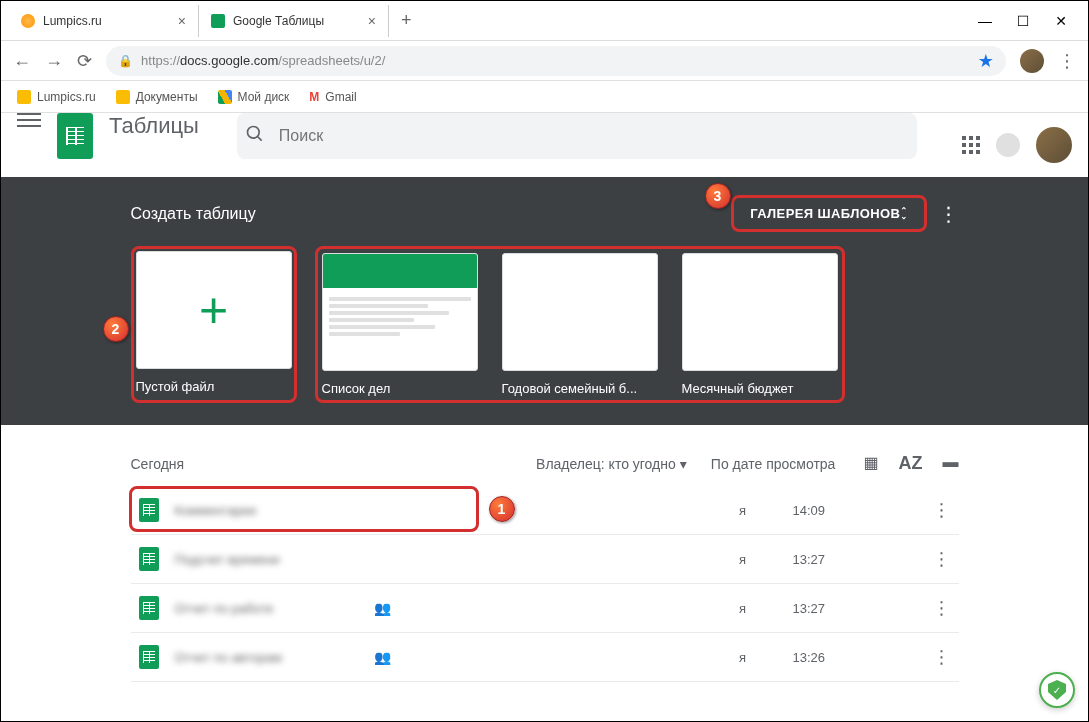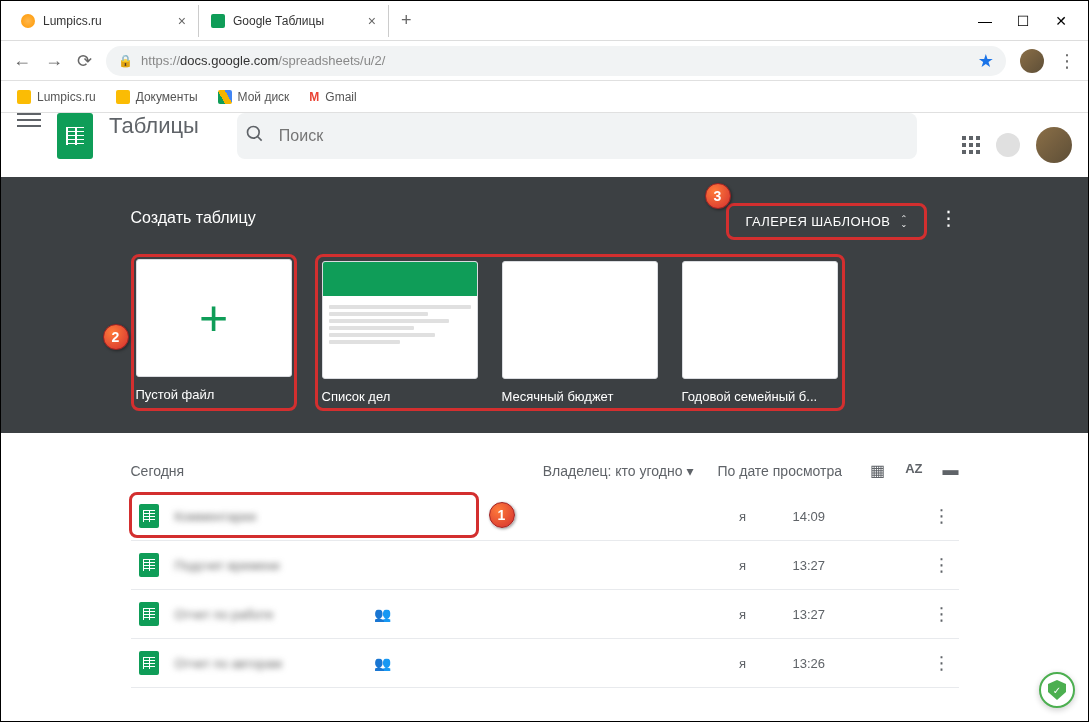--- a/index.html
+++ b/index.html
@@ -38,21 +38,21 @@
 .search-input { border: none; background: none; font-size: 16px; color: #5f6368; outline: none; flex: 1; }
 .header-right { display: flex; align-items: center; gap: 16px; margin-left: auto; }
 .apps-grid { display: grid; grid-template-columns: repeat(3, 4px); grid-template-rows: repeat(3, 4px); gap: 3px; cursor: pointer; }
 .apps-grid span { background: #5f6368; }
 .notif { width: 24px; height: 24px; border-radius: 50%; background: #e0e0e0; display: flex; align-items: center; justify-content: center; cursor: pointer; }
 .avatar-large { width: 36px; height: 36px; border-radius: 50%; background: linear-gradient(135deg, #8b6f47, #5d4e37); cursor: pointer; }
 .template-section { background: #3c4043; padding: 18px 0 22px; }
 .template-inner { max-width: 860px; margin: 0 auto; padding: 0 16px; }
 .template-header { display: flex; align-items: center; justify-content: space-between; margin-bottom: 14px; position: relative; }
 .template-title { color: #fff; font-size: 16px; }
-.gallery-btn { display: flex; align-items: center; gap: 10px; color: #fff; font-size: 13px; font-weight: 400; letter-spacing: 0.4px; cursor: pointer; padding: 8px 16px; border: 3px solid #d32f2f; border-radius: 8px; position: relative; margin-top: 8px; }
+.gallery-btn { display: flex; align-items: center; color: #fff; font-size: 13px; font-weight: 700; letter-spacing: 0.4px; cursor: pointer; padding: 8px 16px; border: 3px solid #d32f2f; border-radius: 8px; position: relative; }
 .gallery-expand { display: flex; flex-direction: column; font-size: 8px; line-height: 6px; }
 .more-vert { color: #fff; font-size: 20px; cursor: pointer; margin-left: 12px; }
 .templates-row { display: flex; gap: 18px; }
 .template-card { width: 156px; cursor: pointer; }
 .template-thumb { width: 156px; height: 118px; background: #fff; border-radius: 3px; border: 1px solid #dadce0; display: flex; align-items: center; justify-content: center; overflow: hidden; }
 .template-label { color: #fff; font-size: 13px; margin-top: 10px; white-space: nowrap; overflow: hidden; text-overflow: ellipsis; }
 .plus-icon { font-size: 50px; color: #0f9d58; font-weight: 300; }
 .todo-thumb { width: 100%; height: 100%; padding: 0; display: flex; flex-direction: column; }
 .todo-header { height: 34px; background: #0f9d58; }
 .todo-body { flex: 1; padding: 6px; }
@@ -217,42 +217,42 @@
                     <div class="todo-line" style="width:60%"></div>
                     <div class="todo-line" style="width:75%"></div>
                     <div class="todo-line" style="width:50%"></div>
                   </div>
                 </div>
               </div>
             <div class="template-label">Список дел</div>
           </div>
           <div class="template-card">
             <div class="template-thumb"></div>
+            <div class="template-label">Годовой семейный б...</div>
+          </div>
+          <div class="template-card">
+            <div class="template-thumb"></div>
             <div class="template-label">Месячный бюджет</div>
-          </div>
-          <div class="template-card">
-            <div class="template-thumb"></div>
-            <div class="template-label">Годовой семейный б...</div>
           </div>
         </div>
       </div>
     </div>
   </div>
 
   <div class="files-section">
     <div class="files-header">
       <span class="files-heading">Сегодня</span>
       <div class="owner-filter">
         <span>Владелец: кто угодно</span>
           <span>▾</span>
       </div>
       <span class="sort-label">По дате просмотра</span>
       <div class="view-icons">
         <span class="view-icon">▦</span>
-        <span class="view-icon" style="font-size:13px;font-weight:bold">AZ</span>
+        <span class="view-icon" style="font-size:18px;font-weight:bold">AZ</span>
         <span class="view-icon">▬</span>
       </div>
     </div>
 
     <div class="file-row file-row-framed">
       <div class="file-row-frame"></div>
       <span class="badge badge-1">1</span>
       <div class="file-icon"></div>
       <span class="file-name">Комментарии</span>
       <span class="shared-icon"></span>

